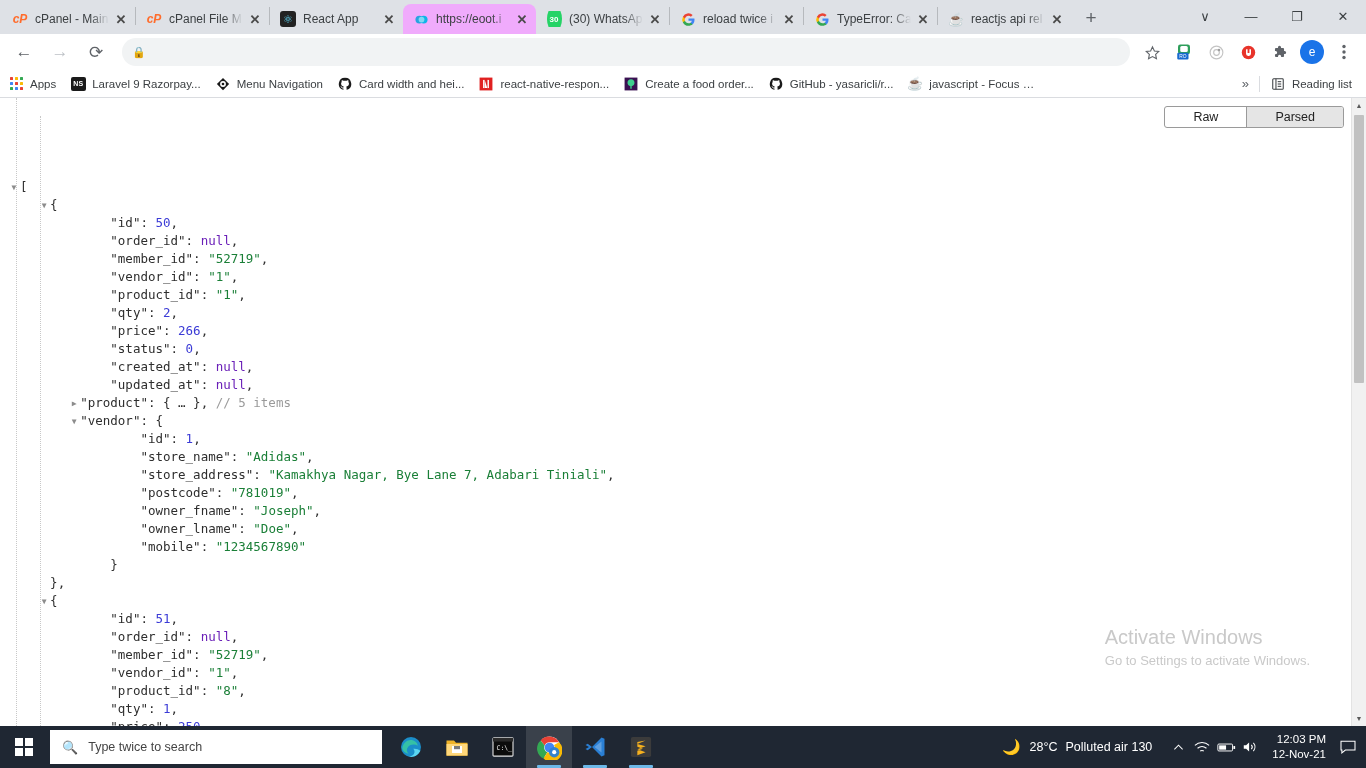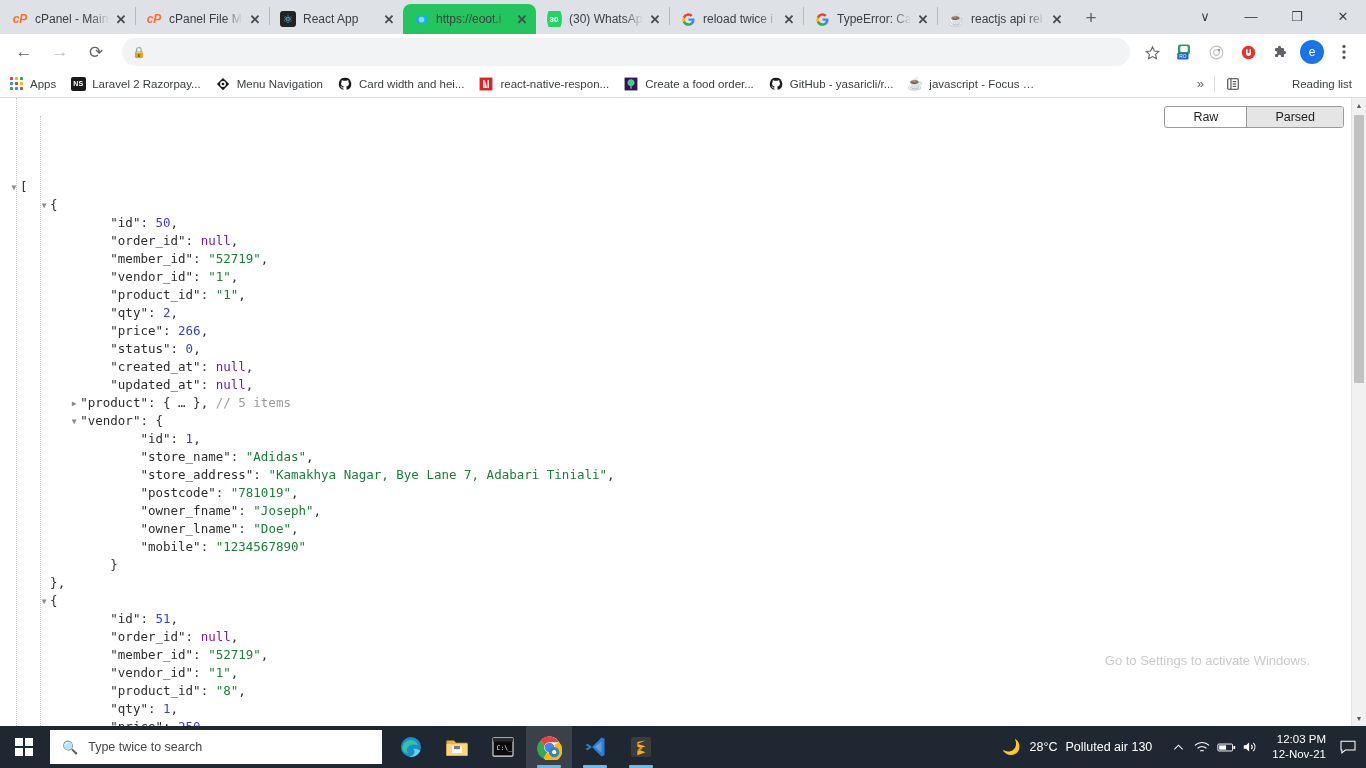--- a/index.html
+++ b/index.html
@@ -25,21 +25,21 @@
     display: flex;
     align-items: center;
     padding: 0 6px 0 10px;
     position: relative;
     font-size: 12px;
     color: #3c4043;
     border-radius: 8px 8px 0 0;
     flex: 0 0 auto;
   }
   .tab.active {
-    background: #22c55e;
+    background: #f0abfc;
   }
   .tab .favicon {
     width: 16px; height: 16px;
     flex: 0 0 16px;
     margin-right: 7px;
     display: flex; align-items: center; justify-content: center;
     font-size: 11px;
     overflow: hidden;
   }
   .tab .tablabel {
@@ -464,21 +464,21 @@
             <i style="background:#4285f4"></i>
             <i style="background:#e94235"></i>
           </span>
         </span>
         <span class="bmlabel">Apps</span>
       </div>
       <div class="bm">
         <span class="bmic">
           <span style="background:#1a1a1a;color:#fff;font-size:7px;font-weight:700;width:15px;height:14px;display:flex;align-items:center;justify-content:center;border-radius:2px;font-family:'Liberation Sans',sans-serif">NS</span>
         </span>
-        <span class="bmlabel">Laravel 2 Razorpay...</span>
+        <span class="bmlabel">Laravel 9 Razorpay...</span>
       </div>
       <div class="bm">
         <span class="bmic">
           <svg width="14" height="14" viewBox="0 0 24 24" fill="#1a1a1a">
             <path d="M12 1.5 22.5 12 12 22.5 1.5 12z"></path>
             <circle cx="12" cy="12" r="5" fill="#fff"></circle>
             <circle cx="12" cy="12" r="2.3" fill="#1a1a1a"></circle>
           </svg>
         </span>
         <span class="bmlabel">Menu Navigation</span>
@@ -523,21 +523,21 @@
       <div class="bm">
         <span class="bmic">
           <span class="fi-java">☕</span>
         </span>
         <span class="bmlabel">javascript - Focus st...</span>
       </div>
     </div>
   <div class="bm-spacer"></div>
   <div class="bm-chev">»</div>
   <div class="bm-divider"></div>
-  <div class="bm" style="margin-right:6px;gap:45px;">
+  <div class="bm" style="margin-right:6px;">
     <span class="bmic">
       <svg width="14" height="14" viewBox="0 0 24 24" fill="none" stroke="#3c4043" stroke-width="1.8">
         <rect x="3" y="3" width="18" height="18" rx="1.5"></rect>
           <line x1="8.5" y1="3" x2="8.5" y2="21"></line>
         <line x1="11.5" y1="8" x2="17.5" y2="8"></line>
           <line x1="11.5" y1="12" x2="17.5" y2="12"></line>
           <line x1="11.5" y1="16" x2="17.5" y2="16"></line>
       </svg>
     </span>
     <span class="bmlabel">Reading list</span>
@@ -551,20 +551,21 @@
     <div class="guide" style="left:40px; top:18px;"></div>
     <div id="json-host"><div class="jline"><span style="white-space: pre;"></span><span class="tw open"></span><span class="p">[</span></div><div class="jline"><span style="white-space: pre;">    </span><span class="tw open"></span><span class="p">{</span></div><div class="jline"><span style="white-space: pre;">            </span><span class="tw blank"></span><span class="k">"id"</span><span class="p">: </span><span class="n">50</span><span class="p">,</span></div><div class="jline"><span style="white-space: pre;">            </span><span class="tw blank"></span><span class="k">"order_id"</span><span class="p">: </span><span class="nul">null</span><span class="p">,</span></div><div class="jline"><span style="white-space: pre;">            </span><span class="tw blank"></span><span class="k">"member_id"</span><span class="p">: </span><span class="s">"52719"</span><span class="p">,</span></div><div class="jline"><span style="white-space: pre;">            </span><span class="tw blank"></span><span class="k">"vendor_id"</span><span class="p">: </span><span class="s">"1"</span><span class="p">,</span></div><div class="jline"><span style="white-space: pre;">            </span><span class="tw blank"></span><span class="k">"product_id"</span><span class="p">: </span><span class="s">"1"</span><span class="p">,</span></div><div class="jline"><span style="white-space: pre;">            </span><span class="tw blank"></span><span class="k">"qty"</span><span class="p">: </span><span class="n">2</span><span class="p">,</span></div><div class="jline"><span style="white-space: pre;">            </span><span class="tw blank"></span><span class="k">"price"</span><span class="p">: </span><span class="n">266</span><span class="p">,</span></div><div class="jline"><span style="white-space: pre;">            </span><span class="tw blank"></span><span class="k">"status"</span><span class="p">: </span><span class="n">0</span><span class="p">,</span></div><div class="jline"><span style="white-space: pre;">            </span><span class="tw blank"></span><span class="k">"created_at"</span><span class="p">: </span><span class="nul">null</span><span class="p">,</span></div><div class="jline"><span style="white-space: pre;">            </span><span class="tw blank"></span><span class="k">"updated_at"</span><span class="p">: </span><span class="nul">null</span><span class="p">,</span></div><div class="jline"><span style="white-space: pre;">        </span><span class="tw closed"></span><span class="k">"product"</span><span class="p">: { … }, </span><span class="cmt">// 5 items</span></div><div class="jline"><span style="white-space: pre;">        </span><span class="tw open"></span><span class="k">"vendor"</span><span class="p">: {</span></div><div class="jline"><span style="white-space: pre;">                </span><span class="tw blank"></span><span class="k">"id"</span><span class="p">: </span><span class="n">1</span><span class="p">,</span></div><div class="jline"><span style="white-space: pre;">                </span><span class="tw blank"></span><span class="k">"store_name"</span><span class="p">: </span><span class="s">"Adidas"</span><span class="p">,</span></div><div class="jline"><span style="white-space: pre;">                </span><span class="tw blank"></span><span class="k">"store_address"</span><span class="p">: </span><span class="s">"Kamakhya Nagar, Bye Lane 7, Adabari Tiniali"</span><span class="p">,</span></div><div class="jline"><span style="white-space: pre;">                </span><span class="tw blank"></span><span class="k">"postcode"</span><span class="p">: </span><span class="s">"781019"</span><span class="p">,</span></div><div class="jline"><span style="white-space: pre;">                </span><span class="tw blank"></span><span class="k">"owner_fname"</span><span class="p">: </span><span class="s">"Joseph"</span><span class="p">,</span></div><div class="jline"><span style="white-space: pre;">                </span><span class="tw blank"></span><span class="k">"owner_lname"</span><span class="p">: </span><span class="s">"Doe"</span><span class="p">,</span></div><div class="jline"><span style="white-space: pre;">                </span><span class="tw blank"></span><span class="k">"mobile"</span><span class="p">: </span><span class="s">"1234567890"</span></div><div class="jline"><span style="white-space: pre;">            </span><span class="tw blank"></span><span class="p">}</span></div><div class="jline"><span style="white-space: pre;">    </span><span class="tw blank"></span><span class="p">},</span></div><div class="jline"><span style="white-space: pre;">    </span><span class="tw open"></span><span class="p">{</span></div><div class="jline"><span style="white-space: pre;">            </span><span class="tw blank"></span><span class="k">"id"</span><span class="p">: </span><span class="n">51</span><span class="p">,</span></div><div class="jline"><span style="white-space: pre;">            </span><span class="tw blank"></span><span class="k">"order_id"</span><span class="p">: </span><span class="nul">null</span><span class="p">,</span></div><div class="jline"><span style="white-space: pre;">            </span><span class="tw blank"></span><span class="k">"member_id"</span><span class="p">: </span><span class="s">"52719"</span><span class="p">,</span></div><div class="jline"><span style="white-space: pre;">            </span><span class="tw blank"></span><span class="k">"vendor_id"</span><span class="p">: </span><span class="s">"1"</span><span class="p">,</span></div><div class="jline"><span style="white-space: pre;">            </span><span class="tw blank"></span><span class="k">"product_id"</span><span class="p">: </span><span class="s">"8"</span><span class="p">,</span></div><div class="jline"><span style="white-space: pre;">            </span><span class="tw blank"></span><span class="k">"qty"</span><span class="p">: </span><span class="n">1</span><span class="p">,</span></div><div class="jline"><span style="white-space: pre;">            </span><span class="tw blank"></span><span class="k">"price"</span><span class="p">: </span><span class="n">250</span><span class="p">,</span></div></div>
   </div>
 
   <div class="toggleset">
     <div>Raw</div>
     <div class="sel">Parsed</div>
   </div>
 
   <div class="watermark">
+    <div class="w1">Activate Windows</div>
     <div class="w2">Go to Settings to activate Windows.</div>
   </div>
 
   <div class="vsb">
     <div class="arrow">▲</div>
     <div class="thumb"></div>
     <div class="arrow bot">▼</div>
   </div>
 </div>
 

